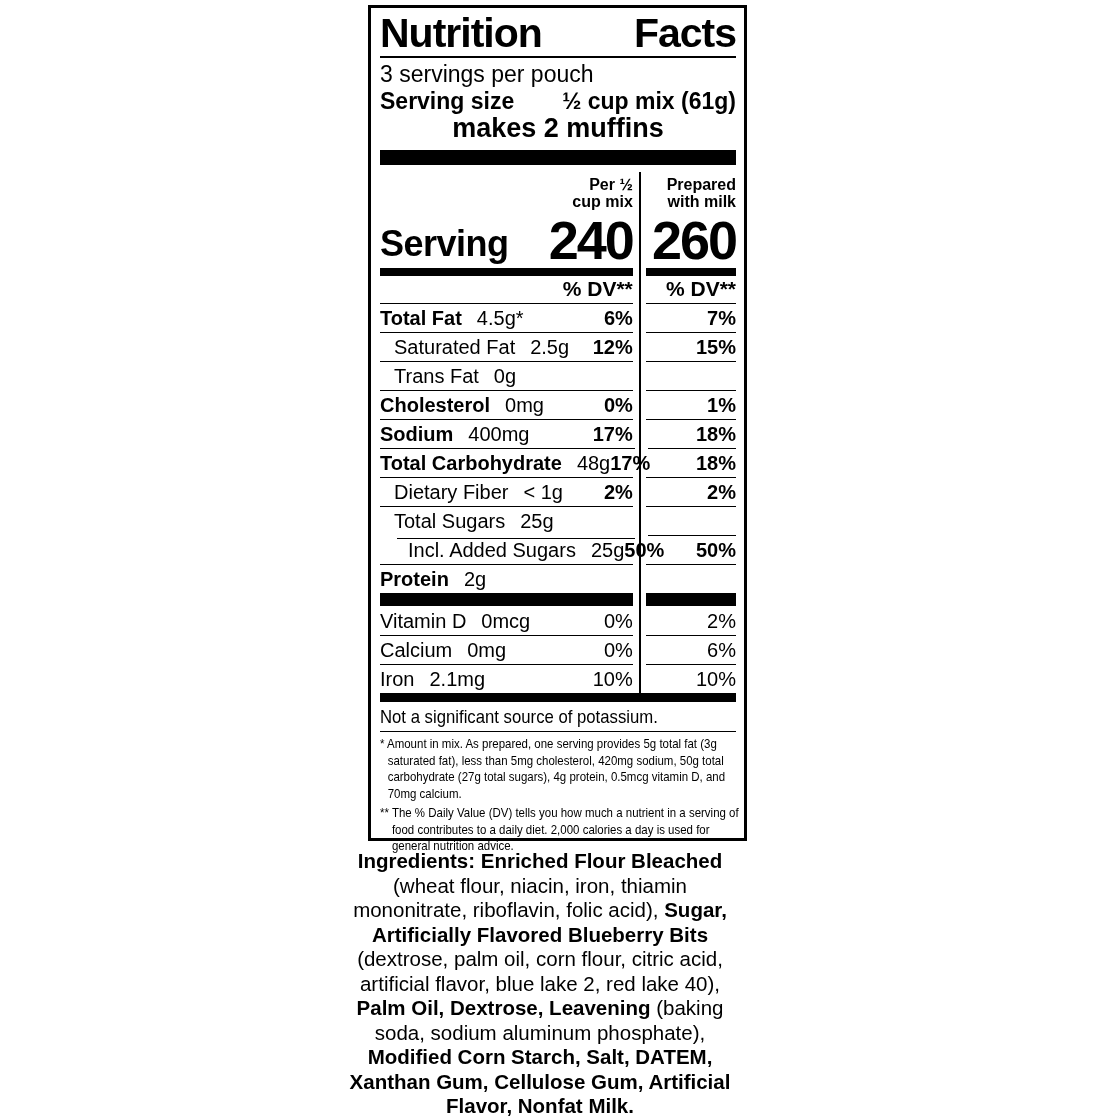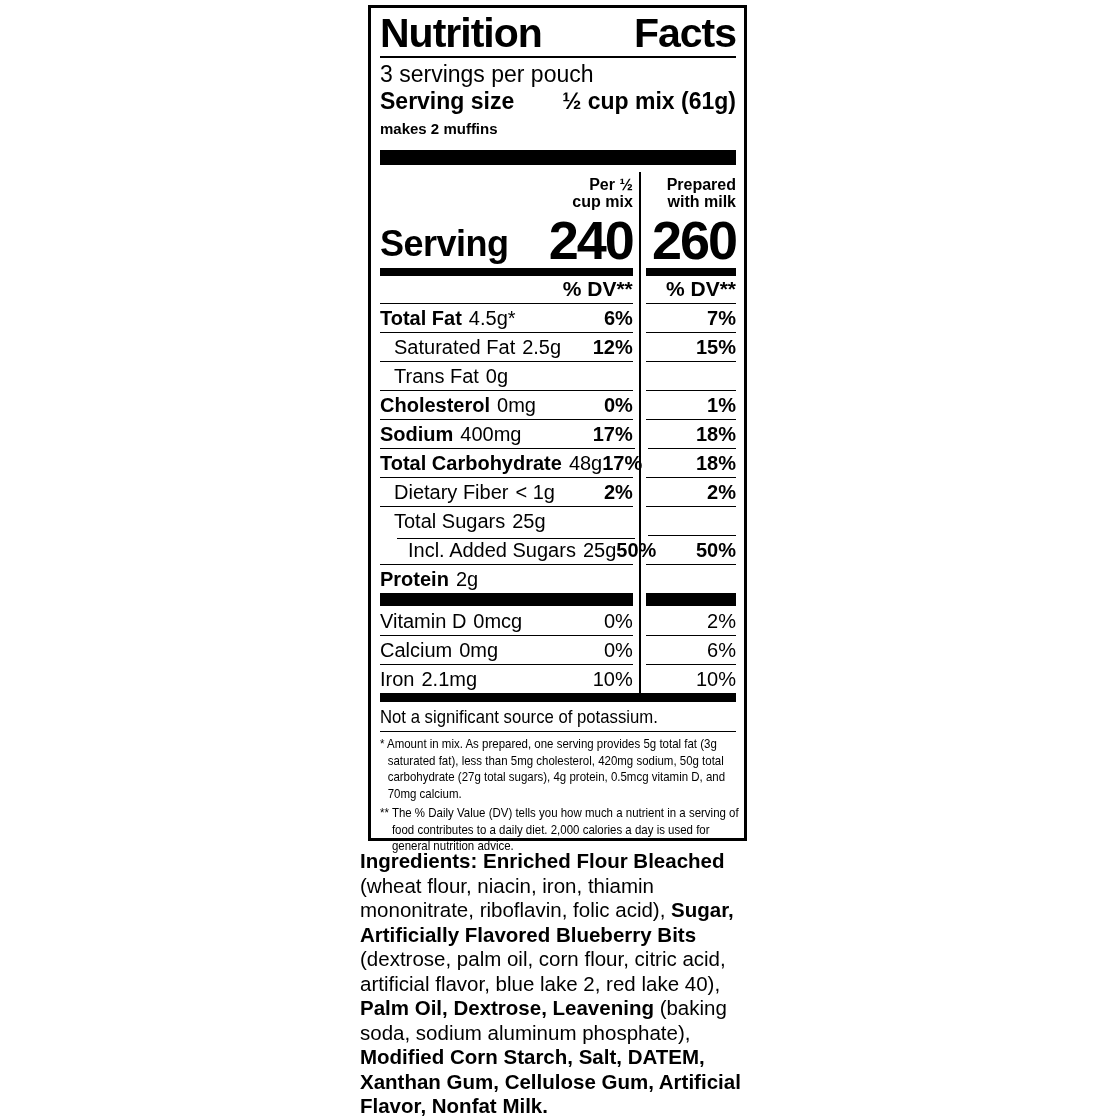--- a/index.html
+++ b/index.html
@@ -10,21 +10,21 @@
     position: absolute; left: 368px; top: 5px; width: 379px; height: 836px;
     border: 3px solid #000; background: #fff; padding: 2px 8px 0 9px;
   }
 
   
   .nf-title { display: flex; justify-content: space-between; align-items: baseline;
     font-size: 41px; font-weight: bold; letter-spacing: -1px; line-height: 44px; margin-top: 1px; }
   .title-rule { border-bottom: 2.5px solid #000; margin: 1px 0 3px 0; }
   .servings-line { font-size: 23px; line-height: 27px; }
   .serving-row { display: flex; justify-content: space-between; font-size: 23px; font-weight: bold; line-height: 27px; }
-  .serving-note { text-align: left; font-size: 15px; font-weight: bold; line-height: 27px; }
+  .serving-note { text-align: center; font-size: 27px; font-weight: bold; line-height: 27px; }
 
   .bar-top { height: 15px; background: #000; margin-top: 8px; }
   .bar-full { height: 9px; background: #000; }
 
   
   .twocol { position: relative; }
   .vline { position: absolute; left: 259px; top: 7px; bottom: 0; width: 2px; background: #000; }
 
   .lcell { width: 255px; display: flex; align-items: flex-end; padding-bottom: 2px; }
   .rcell { width: 91px; margin-left: 13px; display: flex; align-items: flex-end; justify-content: flex-end; padding-bottom: 2px; }
@@ -47,42 +47,42 @@
 
   .row { display: flex; height: 29px; font-size: 20px; }
   .bt { border-top: 1.5px solid #000; }
   .b { font-weight: bold; }
   .amt { margin-left: 7px; }
   .pct { margin-left: auto; font-weight: bold; }
   .pct.reg { font-weight: normal; }
   .rp { font-weight: bold; }
   .rp.reg { font-weight: normal; }
   .ind1 { padding-left: 14px; }
-  .namewrap { display: flex; white-space: nowrap; }
+  .namewrap { display: flex; white-space: nowrap; gap: 8px; }
 
   .lcell.incl { border: none; padding-left: 17px; }
   .incl-inner { display: flex; width: 100%; align-items: flex-end; border-top: 1.5px solid #000; }
   .incl-inner .namewrap { padding-left: 11px; }
 
   .midbars { display: flex; }
   .midbars .mb-l { width: 255px; height: 13px; background: #000; }
   .midbars .mb-r { width: 91px; height: 13px; background: #000; margin-left: 13px; }
 
   
   .note-line { font-size: 19px; line-height: 26px; padding-top: 2px;
     transform: scaleX(0.88); transform-origin: 0 50%; white-space: nowrap; }
   .foot-rule { border-top: 1.5px solid #000; margin-top: 1px; }
   .footnotes { padding-top: 4px; }
   .fn { font-size: 13.5px; line-height: 16.5px; width: 422px;
     transform: scaleX(0.85); transform-origin: 0 0; }
   .fn1 { padding-left: 9px; text-indent: -9px; }
   .fn2 { padding-left: 14px; text-indent: -14px; margin-top: 3px; }
 
   
-  .below { position: absolute; left: 360px; top: 849px; width: 384px; }
+  .below { position: absolute; left: 348px; top: 849px; width: 384px; text-align: center; }
   .ingredients { font-size: 20.5px; line-height: 24.5px; }
 </style>
 </head>
 <body>
 
 <div class="nf-box">
 
   <div class="nf-title">
     <span>Nutrition</span>
     <span>Facts</span>

